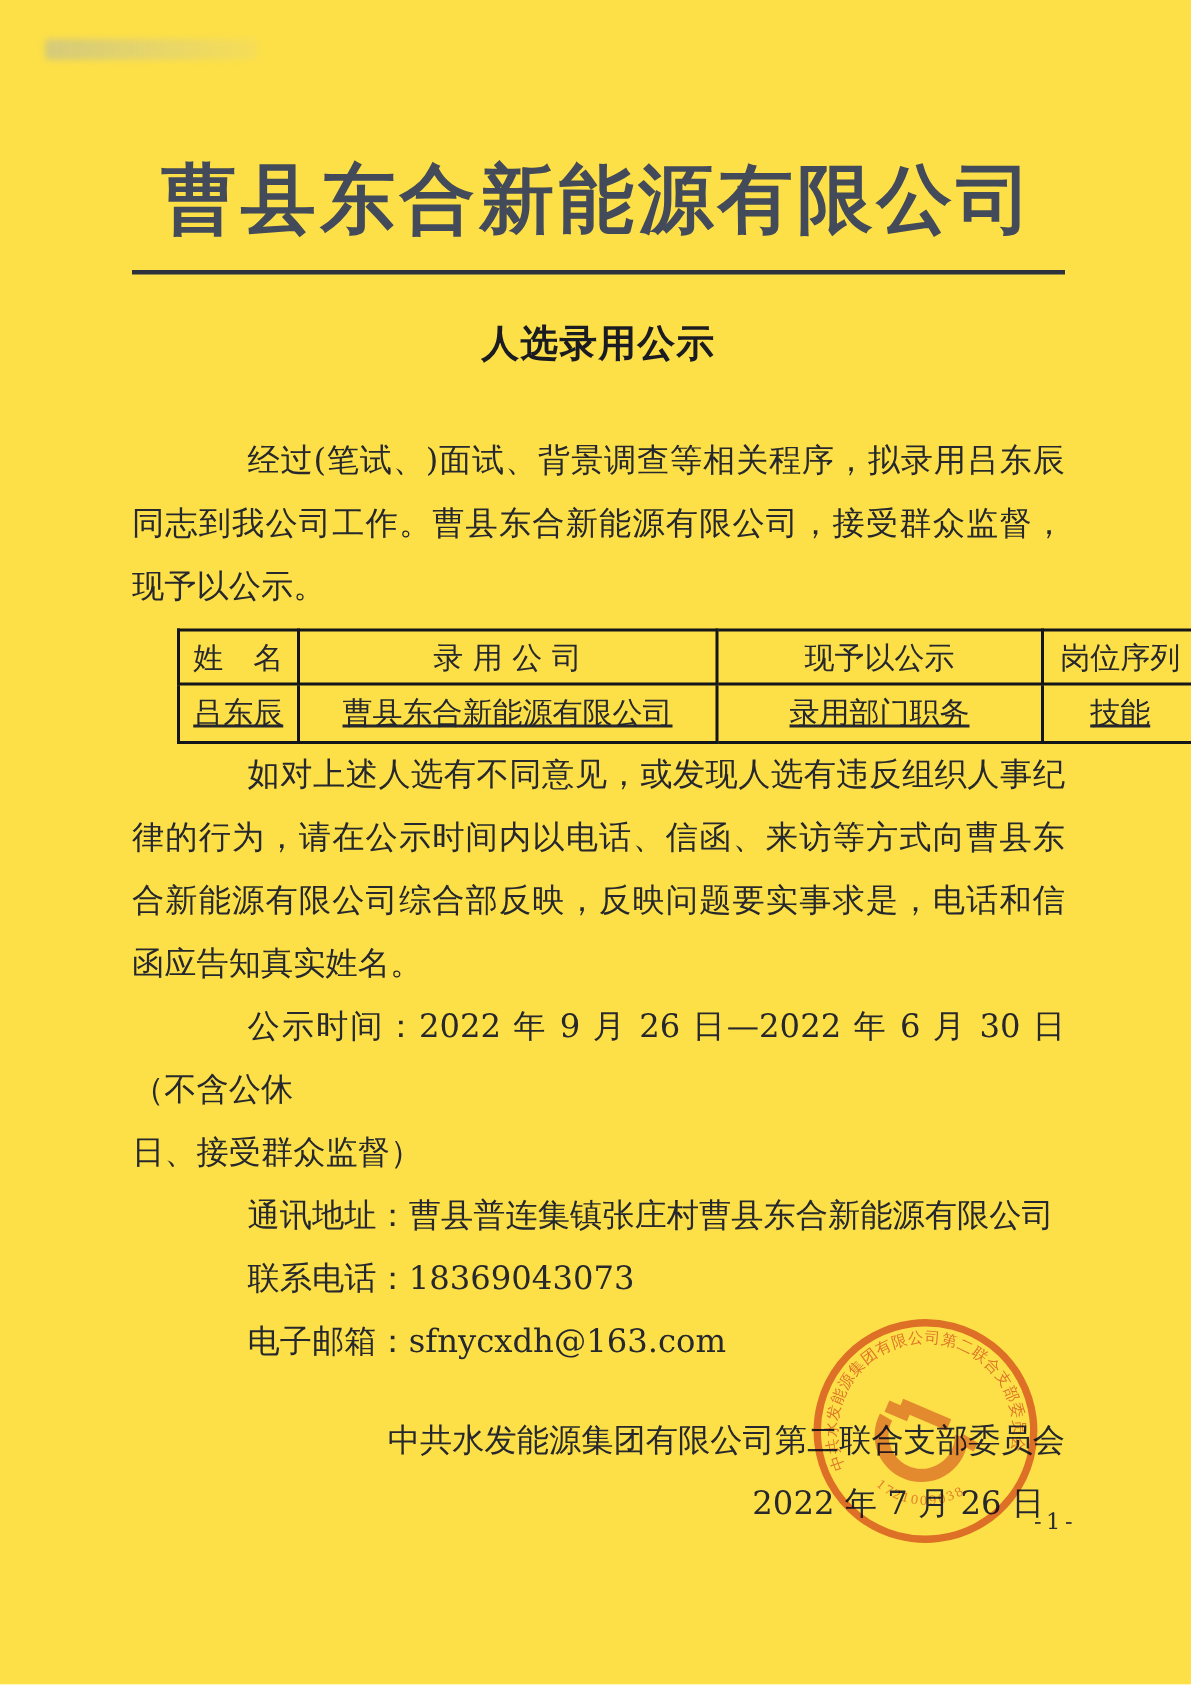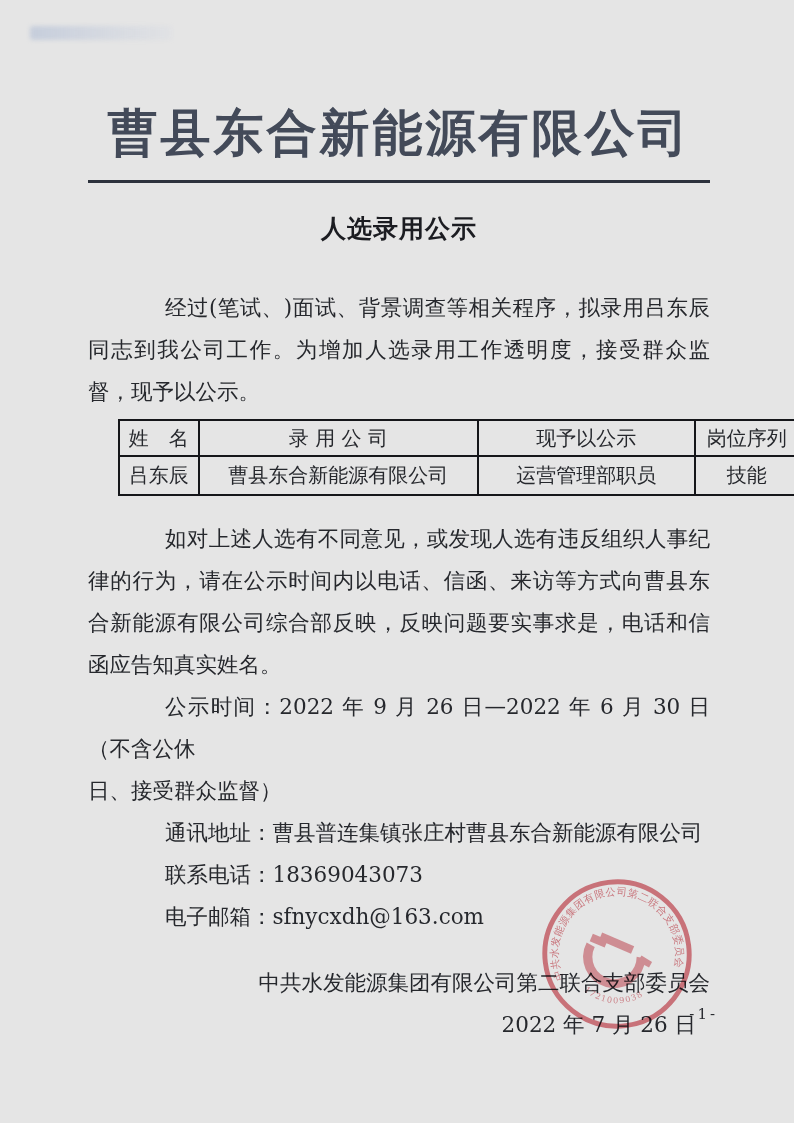--- a/index.html
+++ b/index.html
@@ -1,18 +1,18 @@
 <!DOCTYPE html>
 <html style="--seal-ink: #d4545f; --title: #434a59; --text: #26282d;"><head>
 <meta charset="utf-8">
 <style>
   * { margin:0; padding:0; box-sizing:border-box; }
   html,body { background:#ffffff; }
   .page {
-    position:relative; width:794px; height:1123px; background:#e5e5e5;
+    position:relative; width:794px; height:1123px; background:#fde047;
     overflow:hidden; font-family:"DejaVu Serif","Liberation Serif",serif;
   }
   .smudge {
     position:absolute; left:30px; top:26px; width:142px; height:14px;
     background:linear-gradient(90deg, rgba(148,168,205,.38), rgba(168,184,214,.24) 55%, rgba(190,200,226,.10));
     filter:blur(2px); border-radius:3px;
   }
   .doc {
     position:absolute; left:88px; top:0; width:622px;
     color:var(--text, #26282d); font-size:21.5px; line-height:42px;
@@ -23,30 +23,30 @@
     text-align:center; letter-spacing:3px; color:var(--title, #434a59);
     padding-bottom:12px; border-bottom:3px solid #2d323d;
   }
   .doc-title {
     margin-top:28px; font-size:25px; line-height:36px; font-weight:bold;
     text-align:center; letter-spacing:1px; color:#1b1c21;
   }
   .para { margin:0; }
   .indent { text-indent:77px; }
   .p1 { margin-top:40px; }
-  .p2 { margin-top:22px; }
+  .p2 { }
   table.roster {
     margin:6px 0 0 30px; width:682px; border-collapse:collapse;
     font-size:20px; color:#26282d; line-height:normal; text-align:center;padding-left:28px;
   }
   table.roster th, table.roster td {
     border:2px solid #15161a; font-weight:normal; padding:0 2px;
   }
   table.roster th { height:36px; }
-  table.roster td { height:39px; }
+  table.roster td { height:39px;text-decoration:underline; }
   .sig { margin-top:24px; text-align:right; }
   .sig-date { padding-right:14px; }
   .pagenum {
     position:absolute; top:1005px; right:76px; font-size:15px;
     letter-spacing:3px; color:#2a2c31;
     font-family:"DejaVu Serif","Liberation Serif",serif;
   }
   .seal {
     position:absolute; left:535px; top:872px; width:164px; height:164px;
     color:var(--seal-ink, #d4545f); mix-blend-mode:multiply; opacity:.92;
@@ -60,40 +60,40 @@
 <div class="page">
 
   <div class="smudge"></div>
 
   <div class="doc">
 
     <h1 class="company-title">曹县东合新能源有限公司</h1>
 
     <h2 class="doc-title">人选录用公示</h2>
 
-    <p class="para indent p1">经过(笔试、)面试、背景调查等相关程序，拟录用吕东辰同志到我公司工作。为增加人选录用工作透明度，接受群众监督，现予以公示。</p>
+    <p class="para indent p1">经过(笔试、)面试、背景调查等相关程序，拟录用吕东辰同志到我公司工作。曹县东合新能源有限公司，接受群众监督，现予以公示。</p>
 
     <table class="roster">
       <colgroup>
         <col style="width:71px">
           <col style="width:249px">
         <col style="width:193px">
           <col style="width:93px">
       </colgroup>
       <tbody>
         <tr>
           <th>姓　名</th>
           <th>录 用 公 司</th>
           <th>现予以公示</th>
           <th>岗位序列</th>
         </tr>
         <tr>
           <td>吕东辰</td>
           <td>曹县东合新能源有限公司</td>
-          <td>运营管理部职员</td>
+          <td>录用部门职务</td>
           <td>技能</td>
         </tr>
       </tbody>
     </table>
 
     <p class="para indent p2">如对上述人选有不同意见，或发现人选有违反组织人事纪律的行为，请在公示时间内以电话、信函、来访等方式向曹县东合新能源有限公司综合部反映，反映问题要实事求是，电话和信函应告知真实姓名。</p>
 
     <div class="para">
       <div class="indent">公示时间：2022 年 9 月 26 日—2022 年 6 月 30 日（不含公休</div>
       <div>日、接受群众监督）</div>

